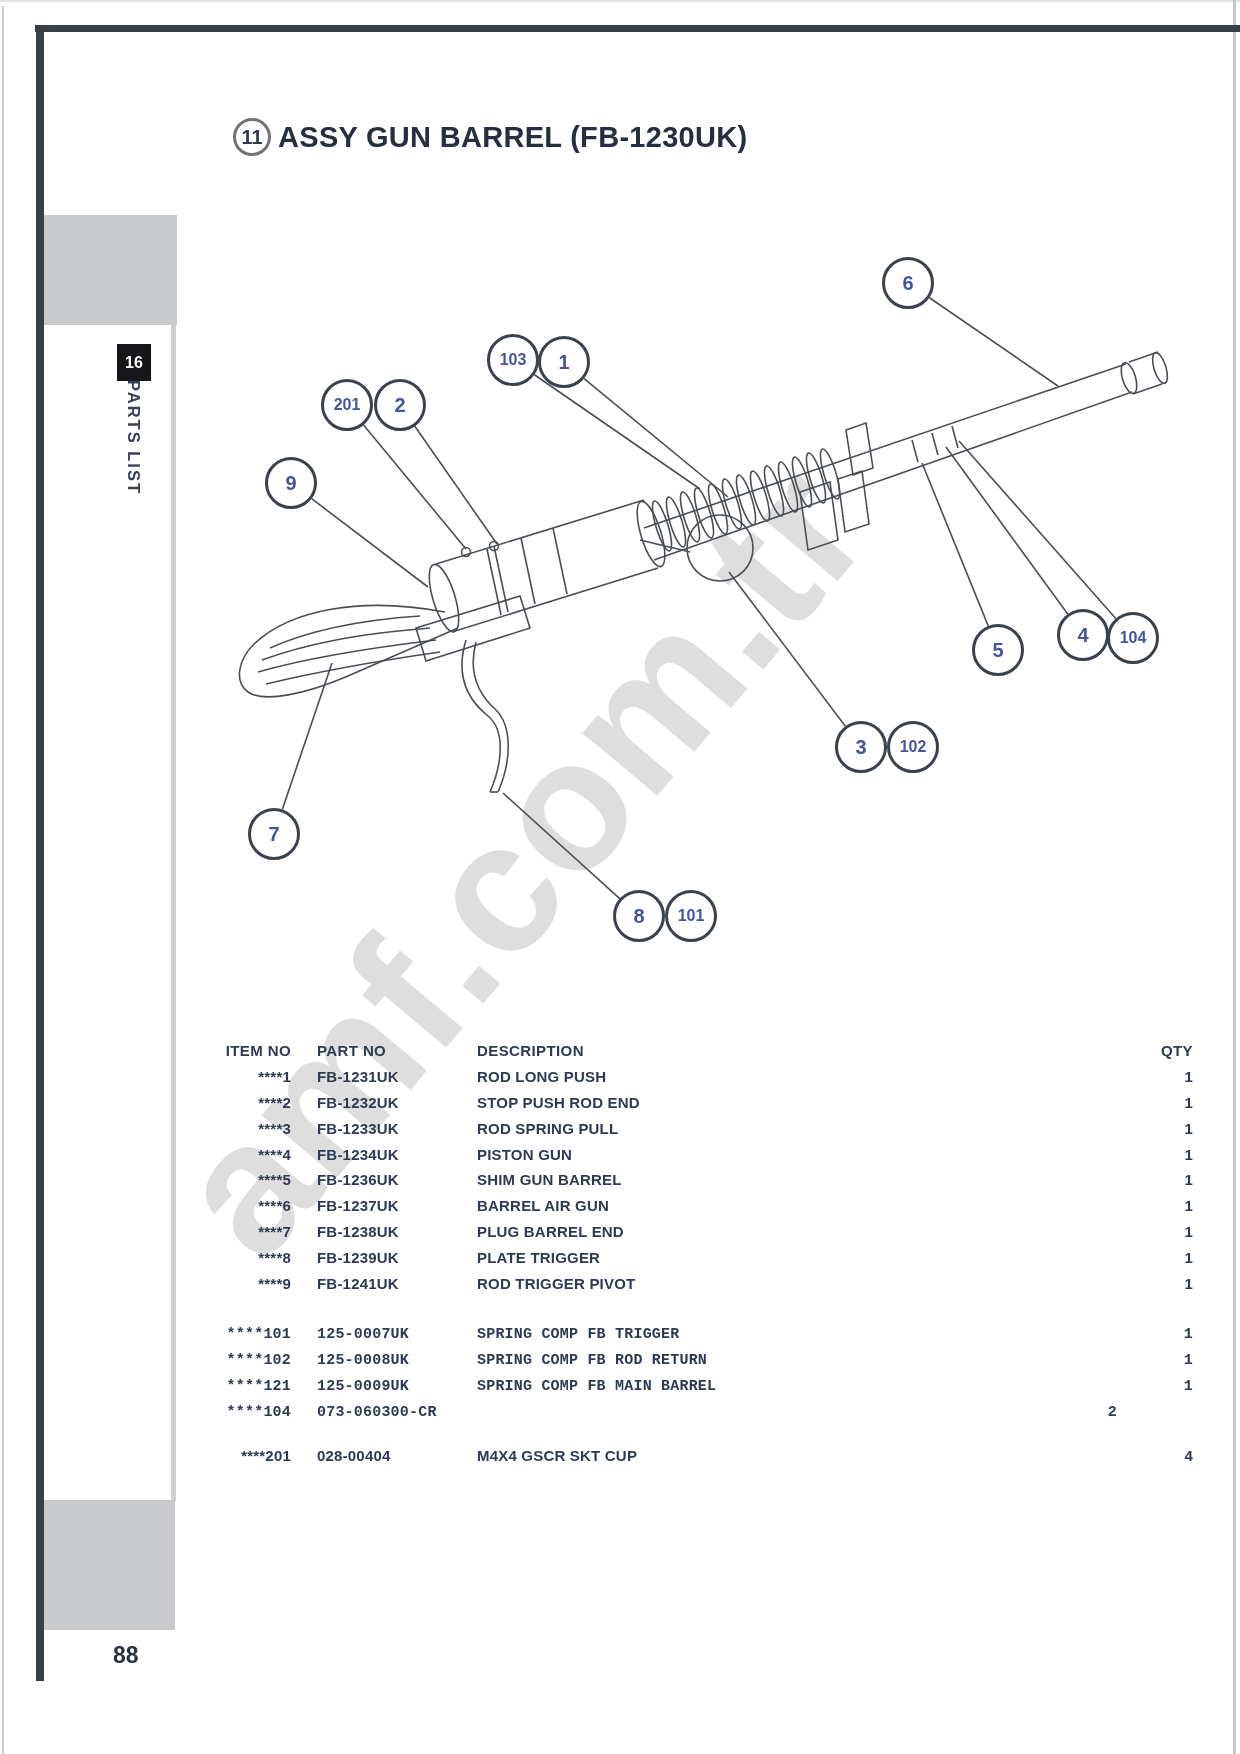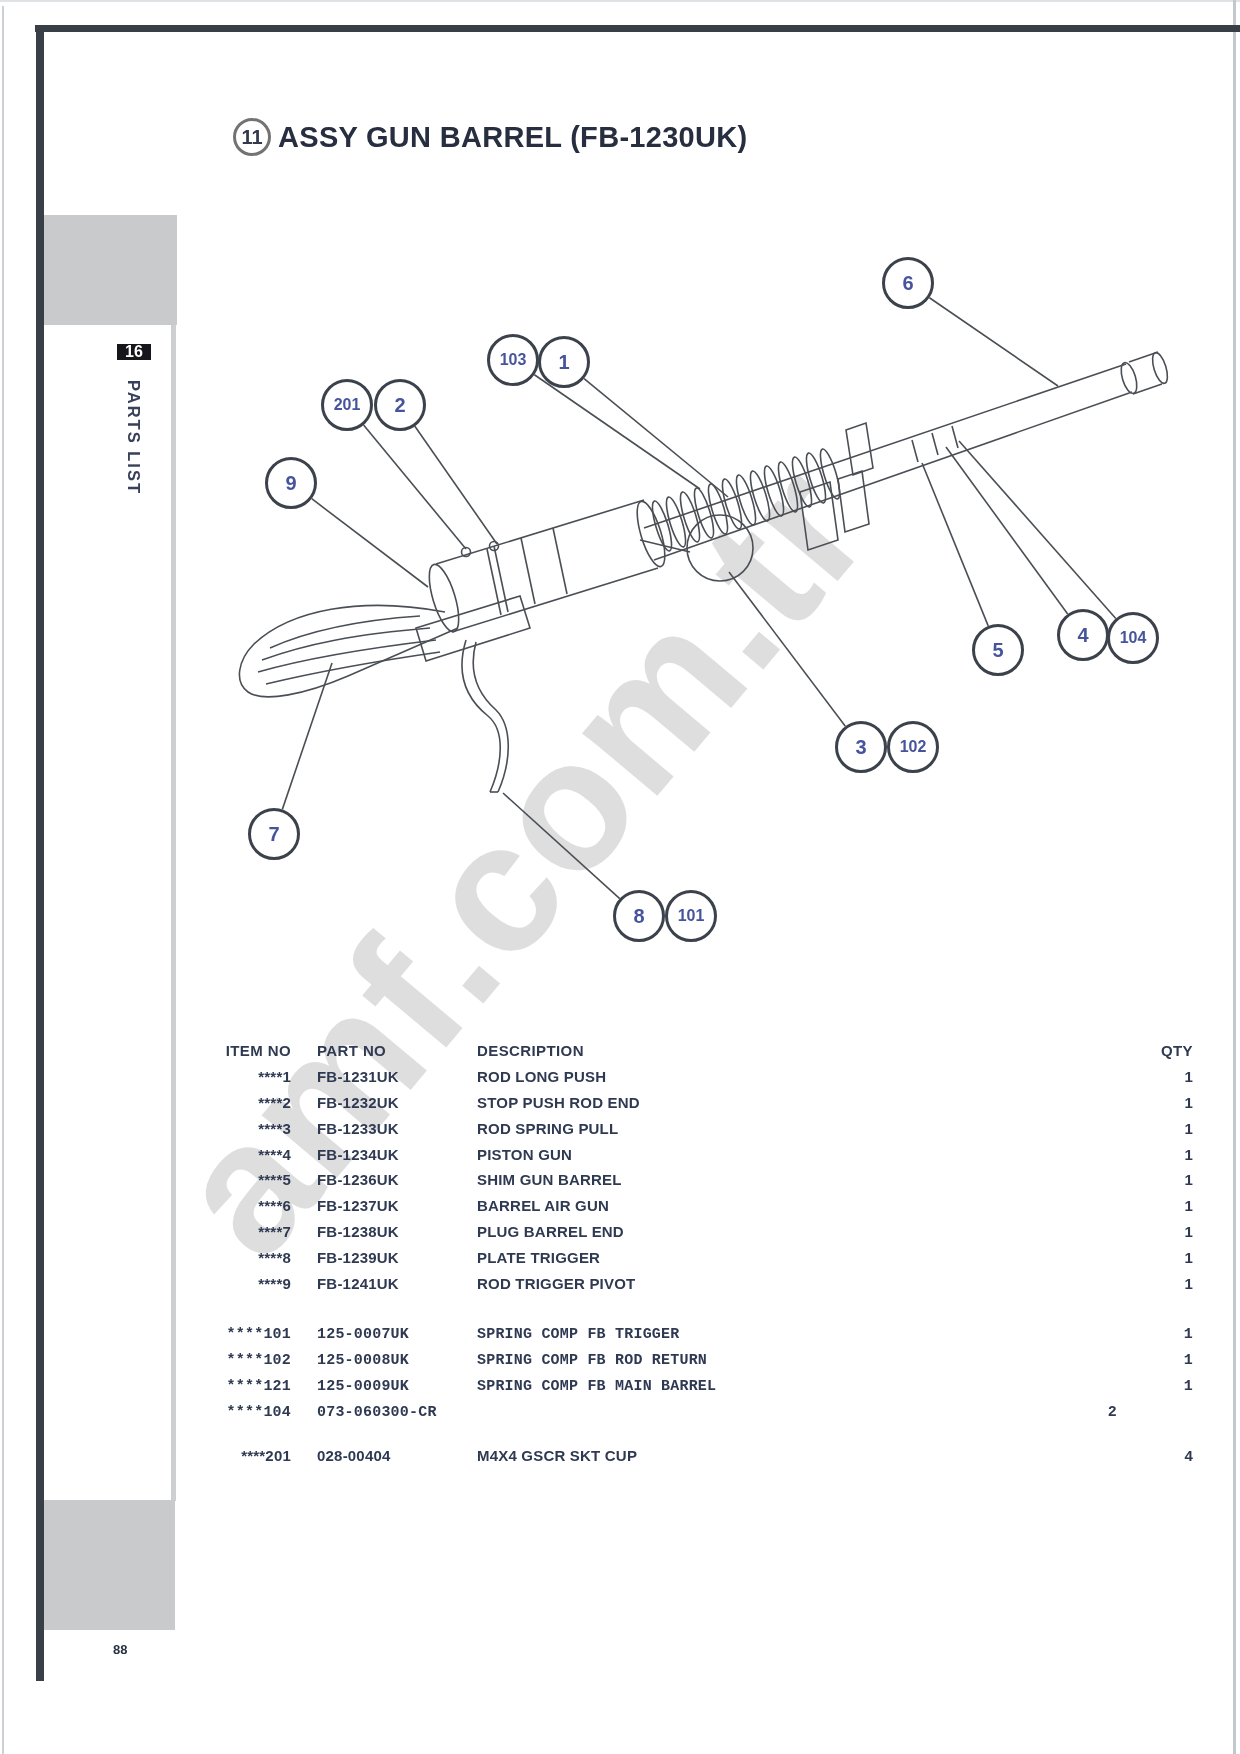--- a/index.html
+++ b/index.html
@@ -9,25 +9,25 @@
   .edge-top{position:absolute;left:0;top:0;width:1240px;height:2px;background:#e0e3e5;}
   .edge-left{position:absolute;left:2px;top:6px;width:2px;height:1748px;background:#ccd0d4;}
   .edge-right{position:absolute;left:1233px;top:0;width:3px;height:1754px;background:#c3c8cd;}
   
   .frame-top{position:absolute;left:35px;top:25px;width:1205px;height:7px;background:#383f46;}
   .frame-left{position:absolute;left:36px;top:25px;width:8px;height:1656px;background:#383f46;}
   
   .gray-top{position:absolute;left:44px;top:215px;width:133px;height:110px;background:#c8cacc;}
   .side-line{position:absolute;left:171px;top:325px;width:5px;height:1176px;background:#cdcfd1;}
   .gray-bottom{position:absolute;left:44px;top:1500px;width:131px;height:130px;background:#c8cacc;}
-  .tab16{position:absolute;left:117px;top:344px;width:34px;height:16px;background:#17171b;
+  .tab16{position:absolute;left:117px;top:344px;width:34px;height:37px;background:#17171b;
          color:#fff;font-size:16px;font-weight:800;display:flex;align-items:center;justify-content:center;}
   .side-label{position:absolute;left:124px;top:380px;writing-mode:vertical-rl;
          font-size:16.5px;font-weight:800;letter-spacing:2px;color:#39415a;}
-  .pagenum{position:absolute;left:113px;top:1642px;font-size:13px;font-weight:800;color:#2a3142;}
+  .pagenum{position:absolute;left:113px;top:1642px;font-size:23px;font-weight:800;color:#2a3142;}
   
   .title{position:absolute;left:233px;top:118px;display:flex;align-items:center;z-index:3;}
   .title-badge{width:38px;height:38px;border:3px solid #737373;border-radius:50%;
          display:flex;align-items:center;justify-content:center;
          font-size:20px;font-weight:800;color:#32394a;box-sizing:border-box;}
   .title-text{margin-left:7px;font-size:29px;font-weight:800;letter-spacing:.3px;color:#272e3f;}
   
   .watermark{position:absolute;left:520px;top:860px;transform:translate(-50%,-50%) rotate(-50deg);
          font-size:185px;font-weight:700;color:#c9c9c9;opacity:.6;white-space:nowrap;
          letter-spacing:1px;z-index:1;}

